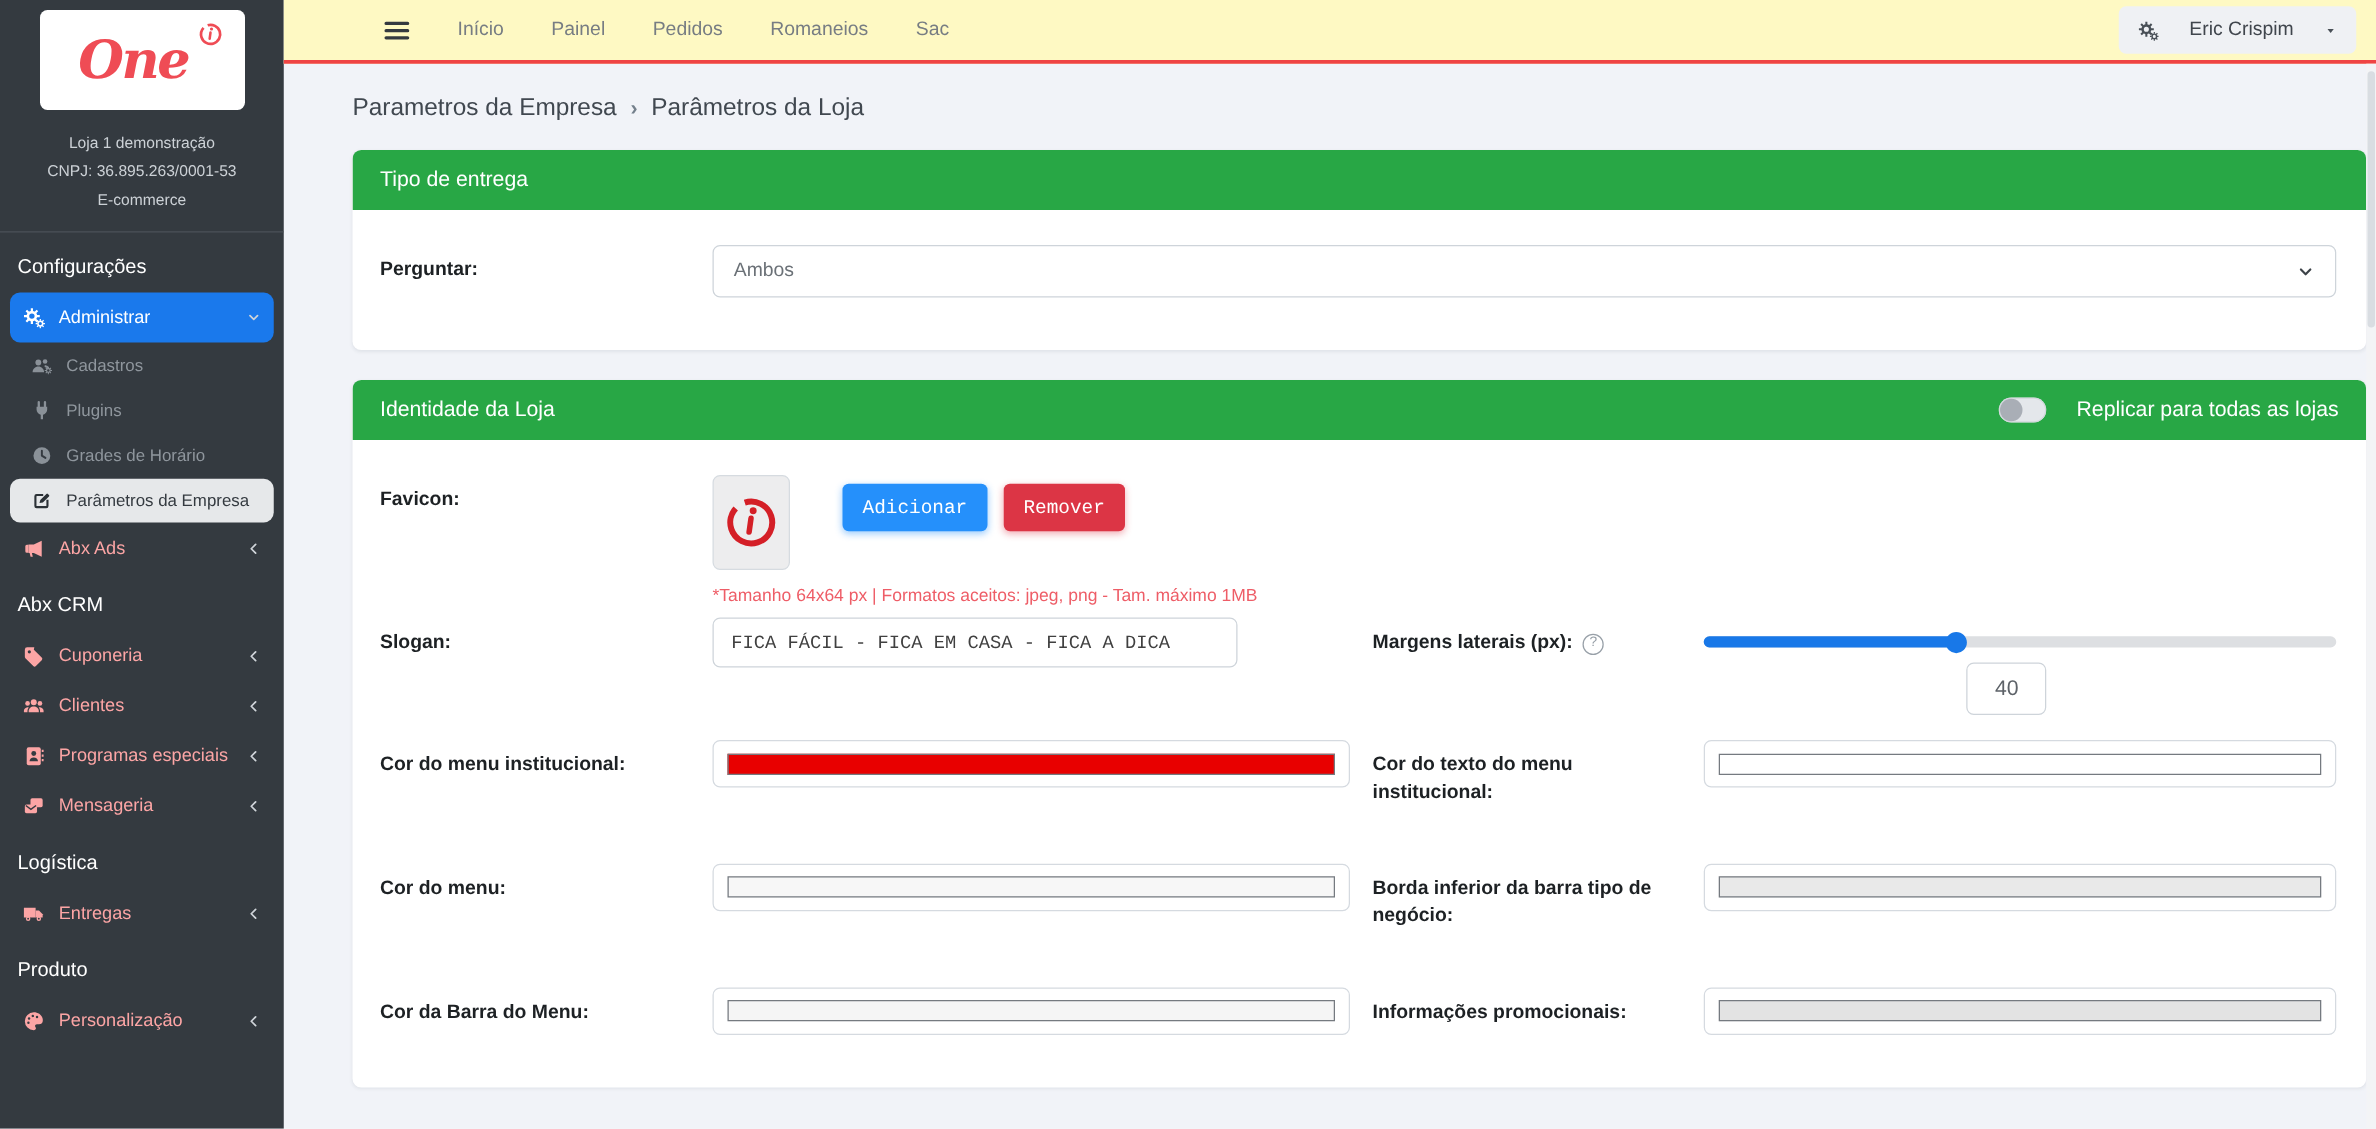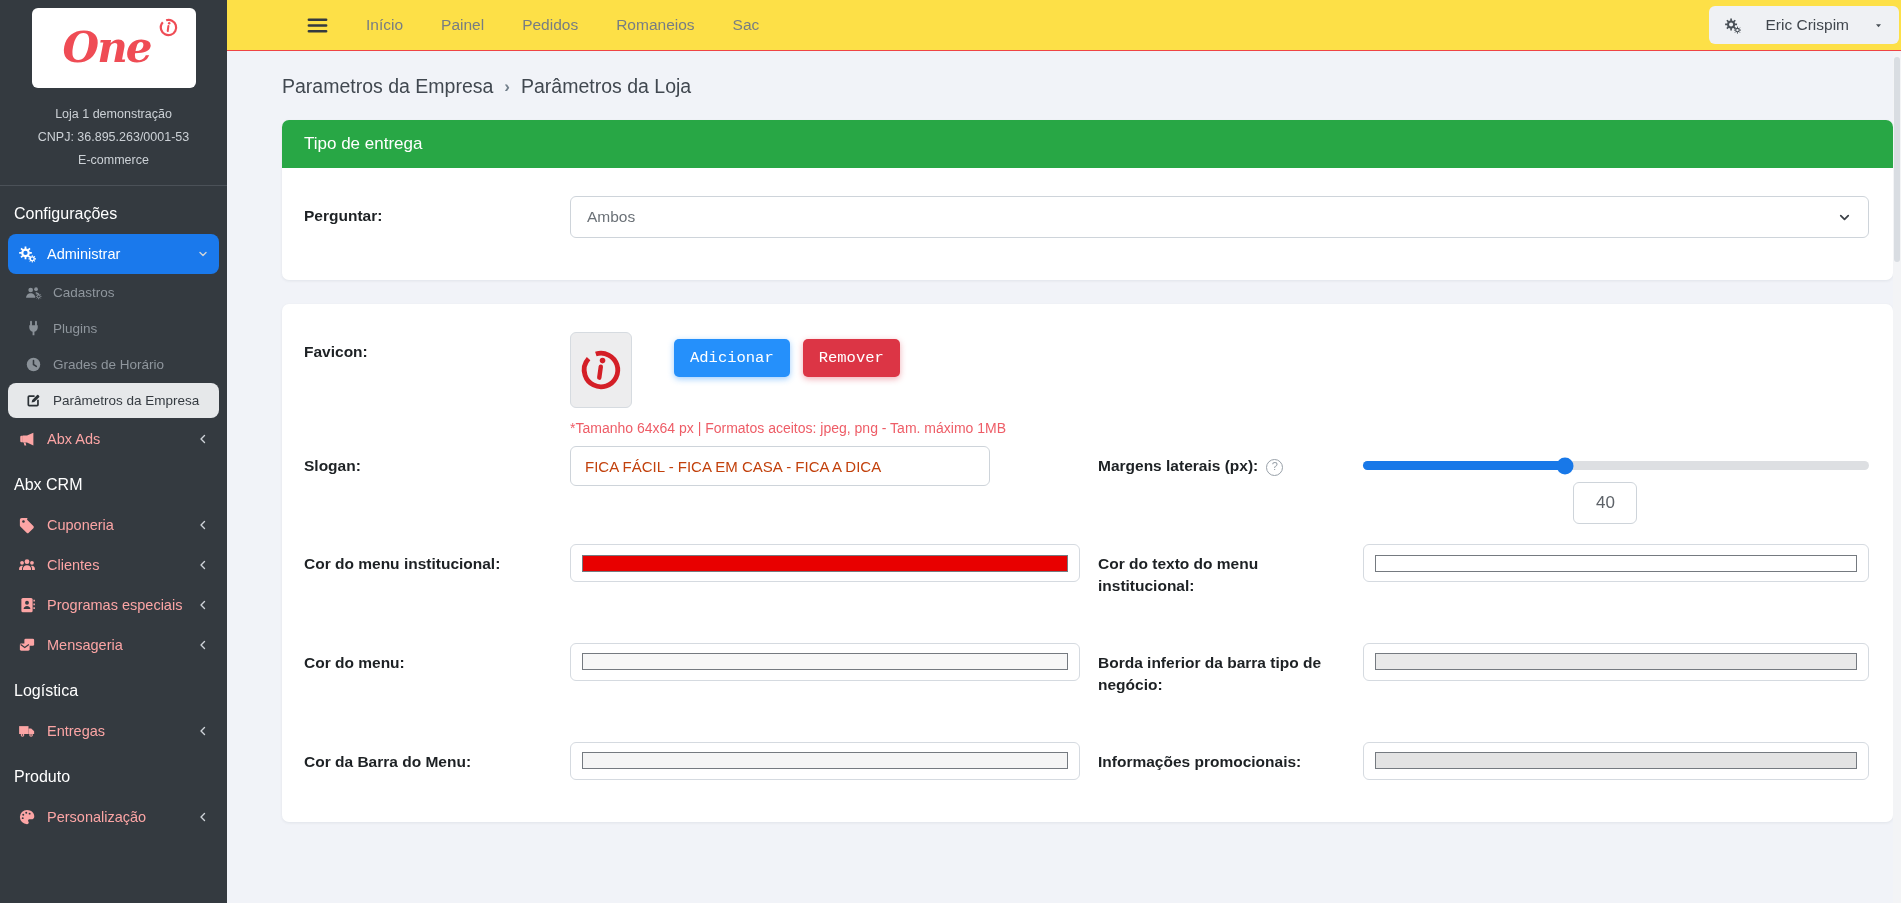--- a/index.html
+++ b/index.html
@@ -19,21 +19,21 @@
 .nav-item .ic{width:18px;height:18px;flex:none}
 .nav-item .chev{width:12px;height:12px;margin-left:auto;color:#cfd4d9;flex:none}
 .nav-item.active-main{background:#1a79ec;color:#fff}
 .nav-item.sub{padding:9px 10px 9px 17px;color:#8f969d;font-size:13.5px;margin:1px 0}
 .nav-item.sub .ic{width:17px;height:17px;color:#8a9198}
 .nav-item.sub.active{background:#e6e8ea;color:#343a40}
 .nav-item.sub.active .ic{color:#2b3136}
 
 
 .main{flex:1;display:flex;flex-direction:column;min-width:0}
-.topnav{height:51px;background:#fde047;border-bottom:1px solid #ef4444;display:flex;align-items:center;padding:0 2px 0 79px;flex:none}
+.topnav{height:51px;background:#fef9c3;border-bottom:3px solid #ef4444;display:flex;align-items:center;padding:0 16px 0 79px;flex:none}
 .burger{width:23px;height:23px;color:#343a40;cursor:pointer;flex:none}
 .top-links{display:flex;gap:38px;margin-left:37px}
 .top-link{color:#777d83;font-size:15.5px;cursor:pointer;white-space:nowrap}
 .user-pill{margin-left:auto;background:#eff1f4;border-radius:6px;padding:10px 15px;display:flex;align-items:center;gap:24px;color:#40464d;font-size:15.5px;cursor:pointer}
 .user-pill .ic{width:17px;height:17px;color:#495057}
 .user-pill .caret{width:11px;height:11px;color:#495057}
 
 .breadcrumb{padding:24px 0 22px 55px;font-size:19.5px;color:#414850;display:flex;align-items:center;gap:11px}
 .bc-link{cursor:pointer}
 .bc-sep{color:#74808c;font-size:17px;font-weight:bold;padding-top:1px}
@@ -57,21 +57,21 @@
 .fav-zone{grid-column:2/5;display:flex;flex-wrap:wrap;align-items:flex-start;column-gap:42px}
 .favicon-box{width:62px;height:76px;border:1px solid #d6dbe0;border-radius:6px;background:#ededee;display:flex;align-items:center;justify-content:center;cursor:pointer}
 .favicon-box .spiral{width:46px;height:46px;color:#d41f27}
 .btns{display:flex;gap:13px;margin-top:7px}
 .btn{border:none;border-radius:5px;color:#fff;font-size:15.5px;padding:10px 16px;font-family:Liberation Mono, monospace;cursor:pointer}
 .btn.blue{background:#2590fb;box-shadow:0 2px 6px rgba(37,144,251,.45)}
 .btn.red{background:#dc3545;box-shadow:0 2px 6px rgba(220,53,69,.4)}
 .hint{width:100%;color:#ee5d67;font-size:14px;margin-top:12px}
 
 .slogan-row{margin-bottom:8px}
-.slogan-input{width:420px;height:40px;border:1px solid #ced4da;border-radius:6px;padding:0 14px;color:#c2410c;font-size:15px;font-family:Liberation Sans, sans-serif;background:#fff}
+.slogan-input{width:420px;height:40px;border:1px solid #ced4da;border-radius:6px;padding:0 14px;color:#404040;font-size:15px;font-family:Liberation Mono, monospace;background:#fff}
 .mlabel{display:flex;align-items:center}
 .help{width:17px;height:17px;border:1px solid #98a0a8;border-radius:50%;color:#98a0a8;font-size:11px;font-weight:normal;display:inline-flex;align-items:center;justify-content:center;margin-left:8px;margin-top:2px;flex:none;cursor:pointer}
 .slider{position:relative;height:9px;border-radius:5px;background:#dddfe2;margin-top:15px;cursor:pointer}
 .sl-fill{position:absolute;left:0;top:0;bottom:0;border-radius:5px;background:#1878e8}
 .sl-thumb{position:absolute;top:50%;width:17px;height:17px;border-radius:50%;background:#1878e8;transform:translate(-50%,-50%);cursor:grab}
 .num-wrap{position:relative;height:54px;margin-top:12px}
 .num-input{position:absolute;transform:translateX(8px);width:64px;height:42px;border:1px solid #ced4da;border-radius:6px;text-align:center;font-size:17px;color:#5d6268;background:#fff;font-family:"Liberation Sans",sans-serif}
 
 .crow{margin-bottom:45px}
 .crow:last-child{margin-bottom:0}
@@ -346,20 +346,29 @@
               <span>Ambos</span>
               <svg class="chevd" viewBox="0 0 24 24">
                   <use href="#g-chev-down"></use>
                 </svg>
             </div>
           </div>
         </div>
       </section>
 
       <section class="card">
+        <div class="card-head">
+          <span>Identidade da Loja</span>
+          <div class="head-right">
+            <div class="toggle">
+              <div class="toggle-knob"></div>
+            </div>
+            <span>Replicar para todas as lojas</span>
+          </div>
+        </div>
 
         <div class="card-body">
 
           <div class="frow fav-row">
             <div class="flabel">Favicon:</div>
             <div class="fav-zone">
               <div class="favicon-box">
                 <svg class="spiral" viewBox="0 0 48 48">
                     <use href="#g-spiral"></use>
                   </svg>

